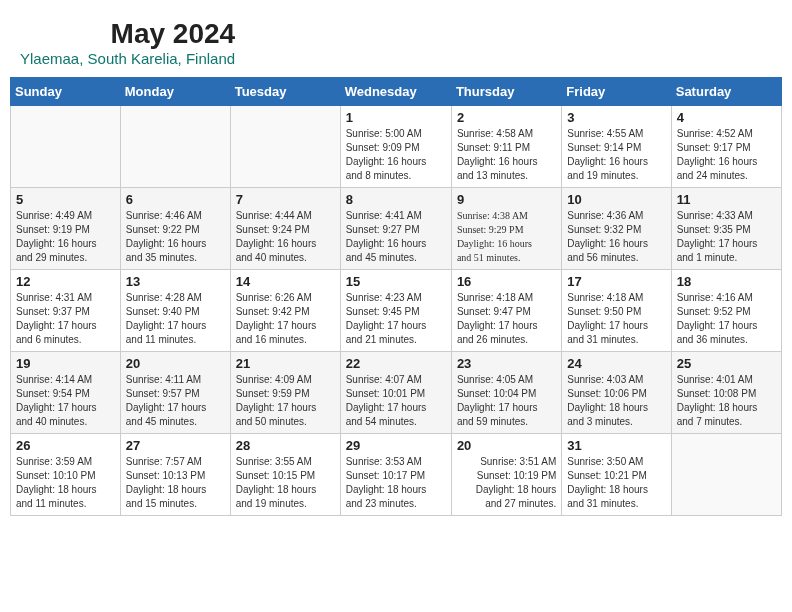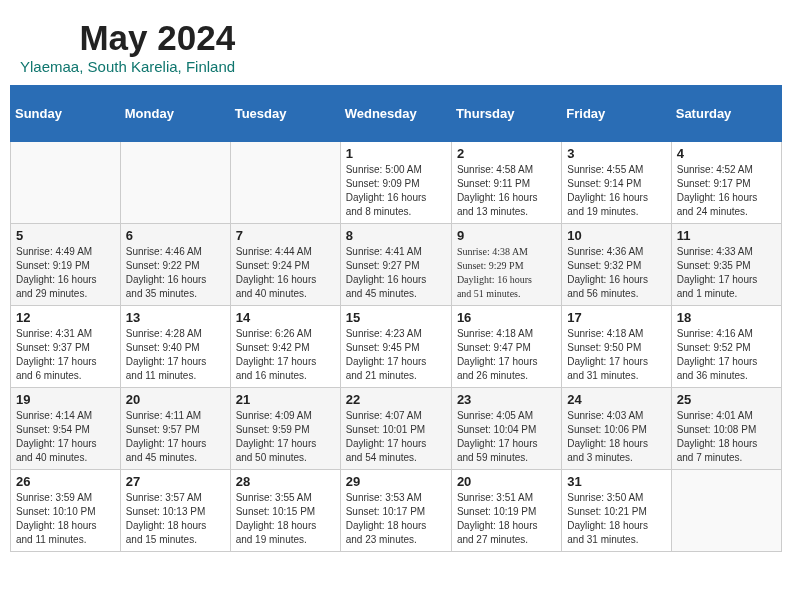--- a/index.html
+++ b/index.html
@@ -31,39 +31,39 @@
     }
     .logo-icon {
       width: 28px;
       height: 28px;
       margin-right: 2px;
     }
     .title-block {
       text-align: right;
     }
     .month-title {
-      font-size: 35px;
+      font-size: 28px;
       font-weight: bold;
       color: #222;
     }
     .location-title {
       font-size: 15px;
       color: #0f766e;
     }
     .calendar {
       width: 100%;
       border-collapse: collapse;
       margin-top: 6px;
     }
     .calendar th {
       background: #2a6db5;
       color: #fff;
       font-size: 13px;
       font-weight: bold;
-      padding: 20px 4px;
+      padding: 6px 4px;
       text-align: left;
       border: 1px solid #2a6db5;
     }
     .calendar td {
       vertical-align: top;
       border: 1px solid #ccc;
       padding: 4px 5px;
       width: 113px;
       min-height: 80px;
       font-size: 10.5px;
@@ -304,42 +304,42 @@
       <tr>
         <td>
           <span class="day-number">26</span>
           <div class="day-info" style="white-space: pre-line;">Sunrise: 3:59 AM
 Sunset: 10:10 PM
 Daylight: 18 hours
 and 11 minutes.</div>
         </td>
         <td>
           <span class="day-number">27</span>
-          <div class="day-info" style="white-space: pre-line;">Sunrise: 3:57 AM
+          <div class="day-info" style="white-space: pre-line;">Sunrise: 7:57 AM
 Sunset: 10:13 PM
 Daylight: 18 hours
 and 15 minutes.</div>
         </td>
         <td>
           <span class="day-number">28</span>
           <div class="day-info" style="white-space: pre-line;">Sunrise: 3:55 AM
 Sunset: 10:15 PM
 Daylight: 18 hours
 and 19 minutes.</div>
         </td>
         <td>
           <span class="day-number">29</span>
           <div class="day-info" style="white-space: pre-line;">Sunrise: 3:53 AM
 Sunset: 10:17 PM
 Daylight: 18 hours
 and 23 minutes.</div>
         </td>
         <td>
           <span class="day-number">20</span>
-          <div class="day-info" style="white-space: pre-line;">Sunrise: 3:51 AM
+          <div class="day-info" style="white-space: pre-line; text-align: right;">Sunrise: 3:51 AM
 Sunset: 10:19 PM
 Daylight: 18 hours
 and 27 minutes.</div>
         </td>
         <td>
           <span class="day-number">31</span>
           <div class="day-info" style="white-space: pre-line;">Sunrise: 3:50 AM
 Sunset: 10:21 PM
 Daylight: 18 hours
 and 31 minutes.</div>

